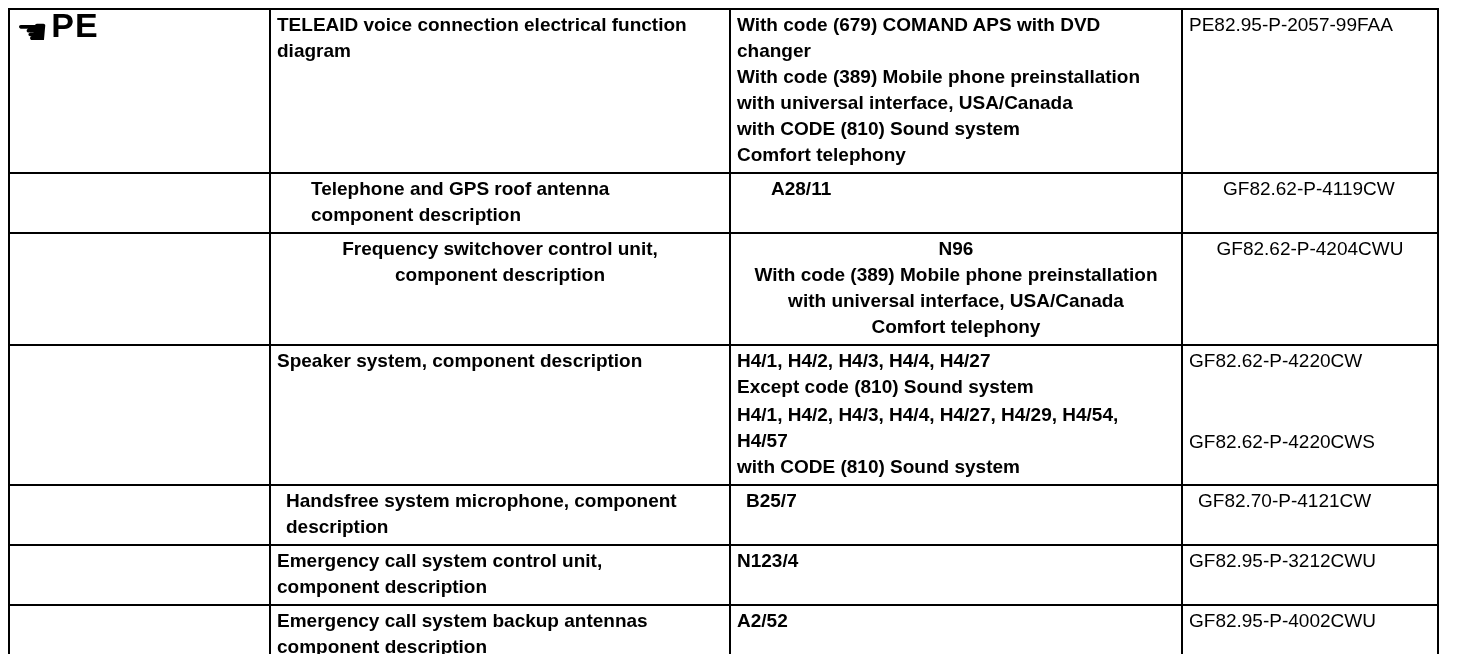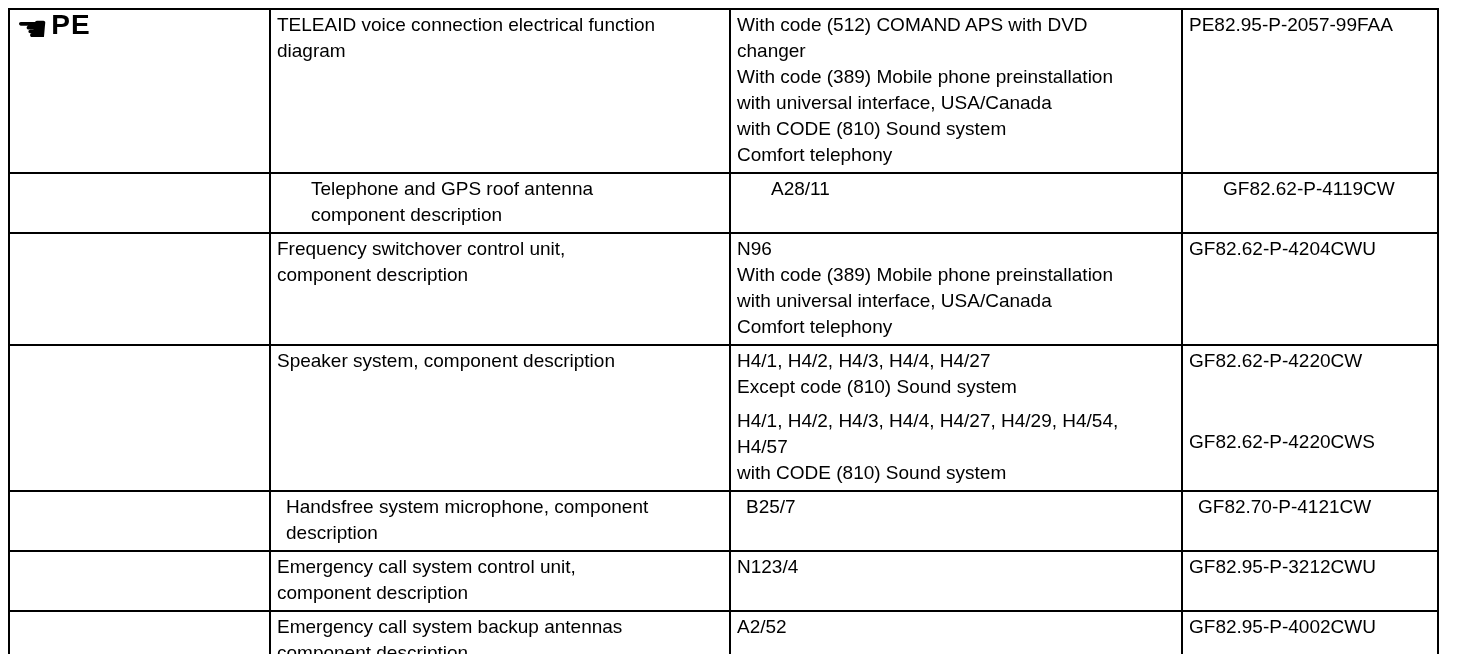--- a/index.html
+++ b/index.html
@@ -25,41 +25,41 @@
     vertical-align: top;
     padding: 2px 6px 4px 6px;
     font-size: 19px;
     line-height: 26px;
     background: #ffffff;
     word-wrap: break-word;
   }
   
   tbody tr:nth-child(1) td { height: 150px; }
   tbody tr:nth-child(2) td { height: 50px; padding-left: 40px; }
-  tbody tr:nth-child(3) td { height: 96px; }
+  tbody tr:nth-child(3) td { height: 96px; text-align: center; }
   tbody tr:nth-child(4) td { height: 130px; }
   tbody tr:nth-child(5) td { height: 50px; padding-left: 15px; }
   tbody tr:nth-child(6) td { height: 45px; }
   tbody tr:nth-child(7) td { height: 49px; }
 
   .hand-icon {
     font-size: 36px;
     line-height: 26px;
     vertical-align: -6px;
     margin-right: 3px;
     font-family: "DejaVu Sans", sans-serif;
   }
   .marker-label {
     font-weight: bold;
-    font-size: 28px;
+    font-size: 34px;
     letter-spacing: 1px;
     vertical-align: 1px;
   }
-  .line { white-space: nowrap; overflow: visible; }
-  .block-gap { margin-top: 8px; }
+  .line { white-space: nowrap; overflow: visible; font-weight: bold; }
+  .block-gap { margin-top: 2px; }
   .doc-gap { margin-top: 55px; }
 </style>
 </head>
 <body>
 
 <table class="lit-table">
   <colgroup>
     <col style="width:261px">
     <col style="width:460px">
     <col style="width:452px">
@@ -67,21 +67,21 @@
   </colgroup>
   <tbody>
       <tr>
     <td><span class="hand-icon">☚</span><span class="marker-label">PE</span></td>
     <td>
           <div class="line">TELEAID voice connection electrical function</div>
           <div class="line">diagram</div>
         </td>
     <td>
           <div class="block">
-            <div class="line">With code (512) COMAND APS with DVD</div>
+            <div class="line">With code (679) COMAND APS with DVD</div>
             <div class="line">changer</div>
             <div class="line">With code (389) Mobile phone preinstallation</div>
             <div class="line">with universal interface, USA/Canada</div>
             <div class="line">with CODE (810) Sound system</div>
             <div class="line">Comfort telephony</div>
           </div>
         </td>
     <td>
           <div class="doc">PE82.95-P-2057-99FAA</div>
         </td>

